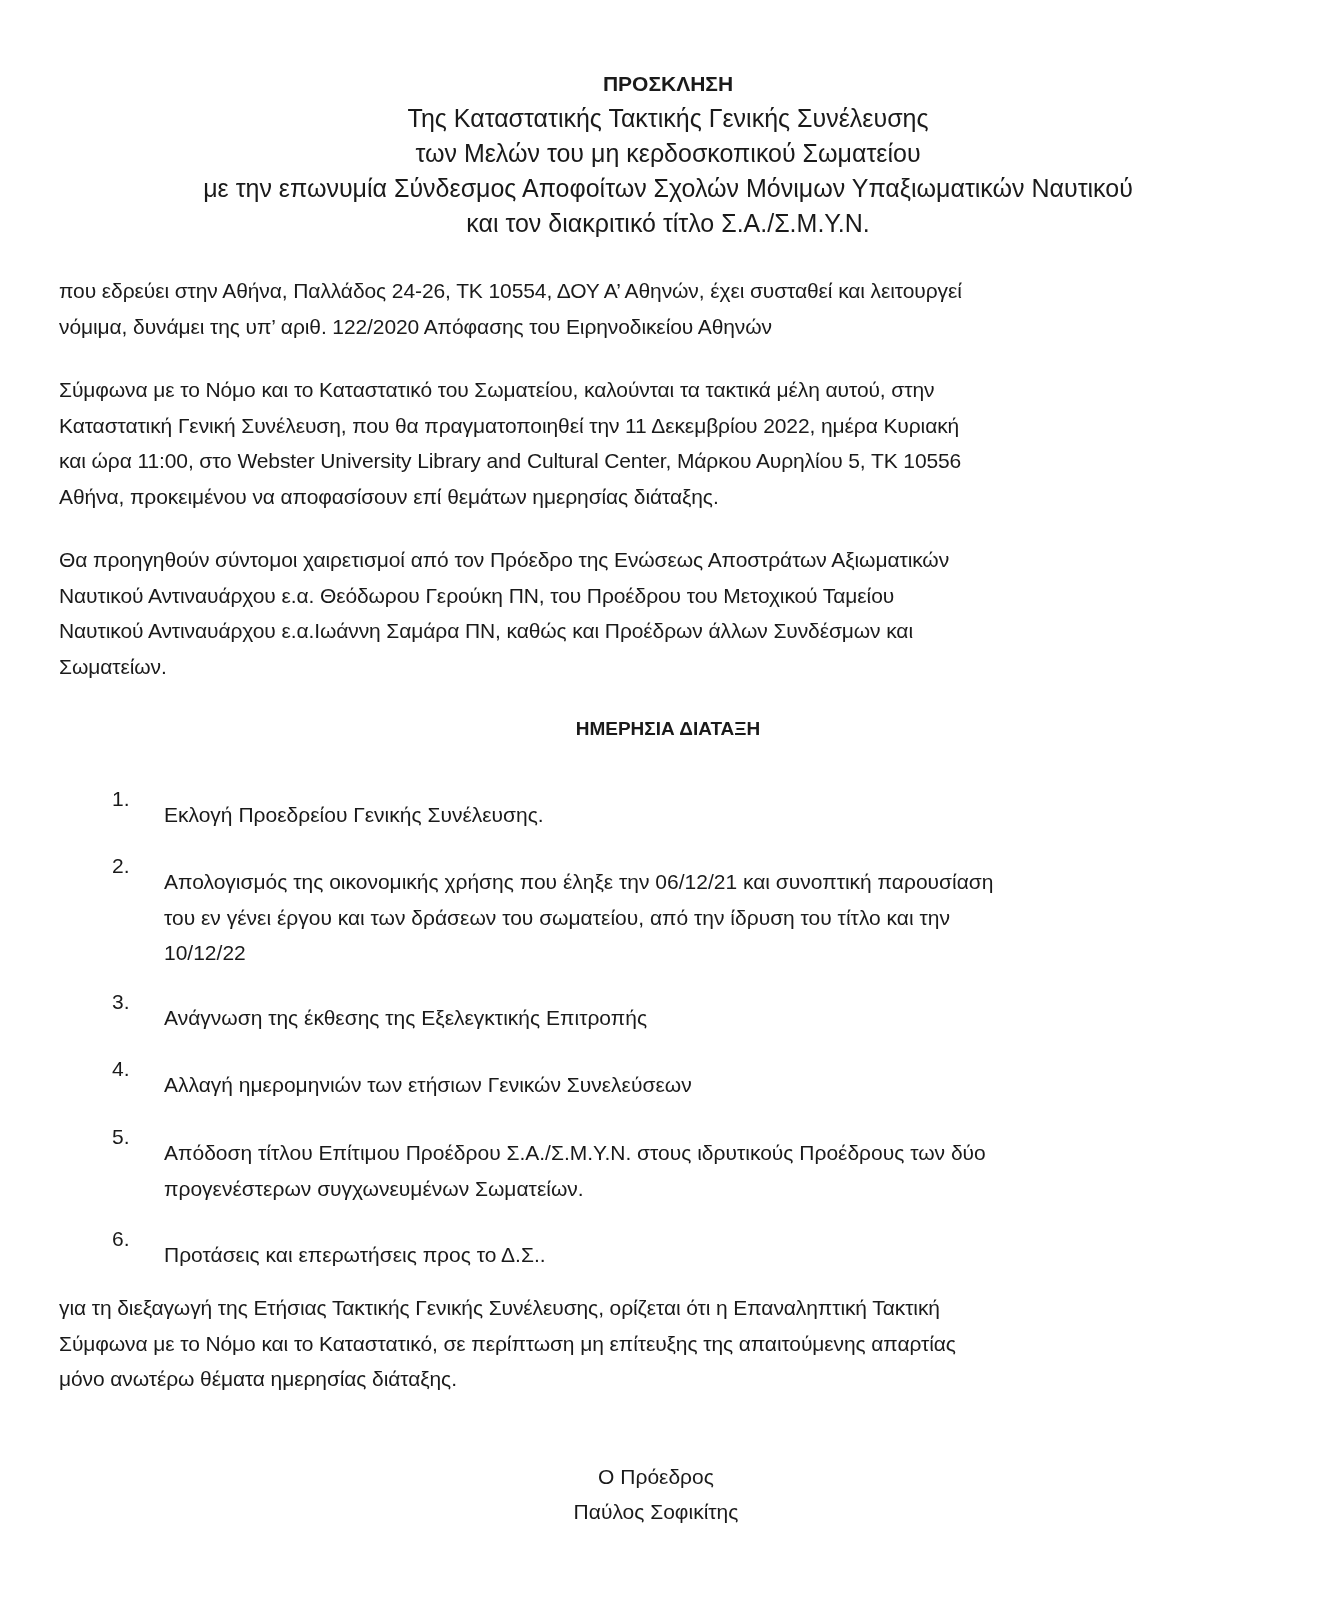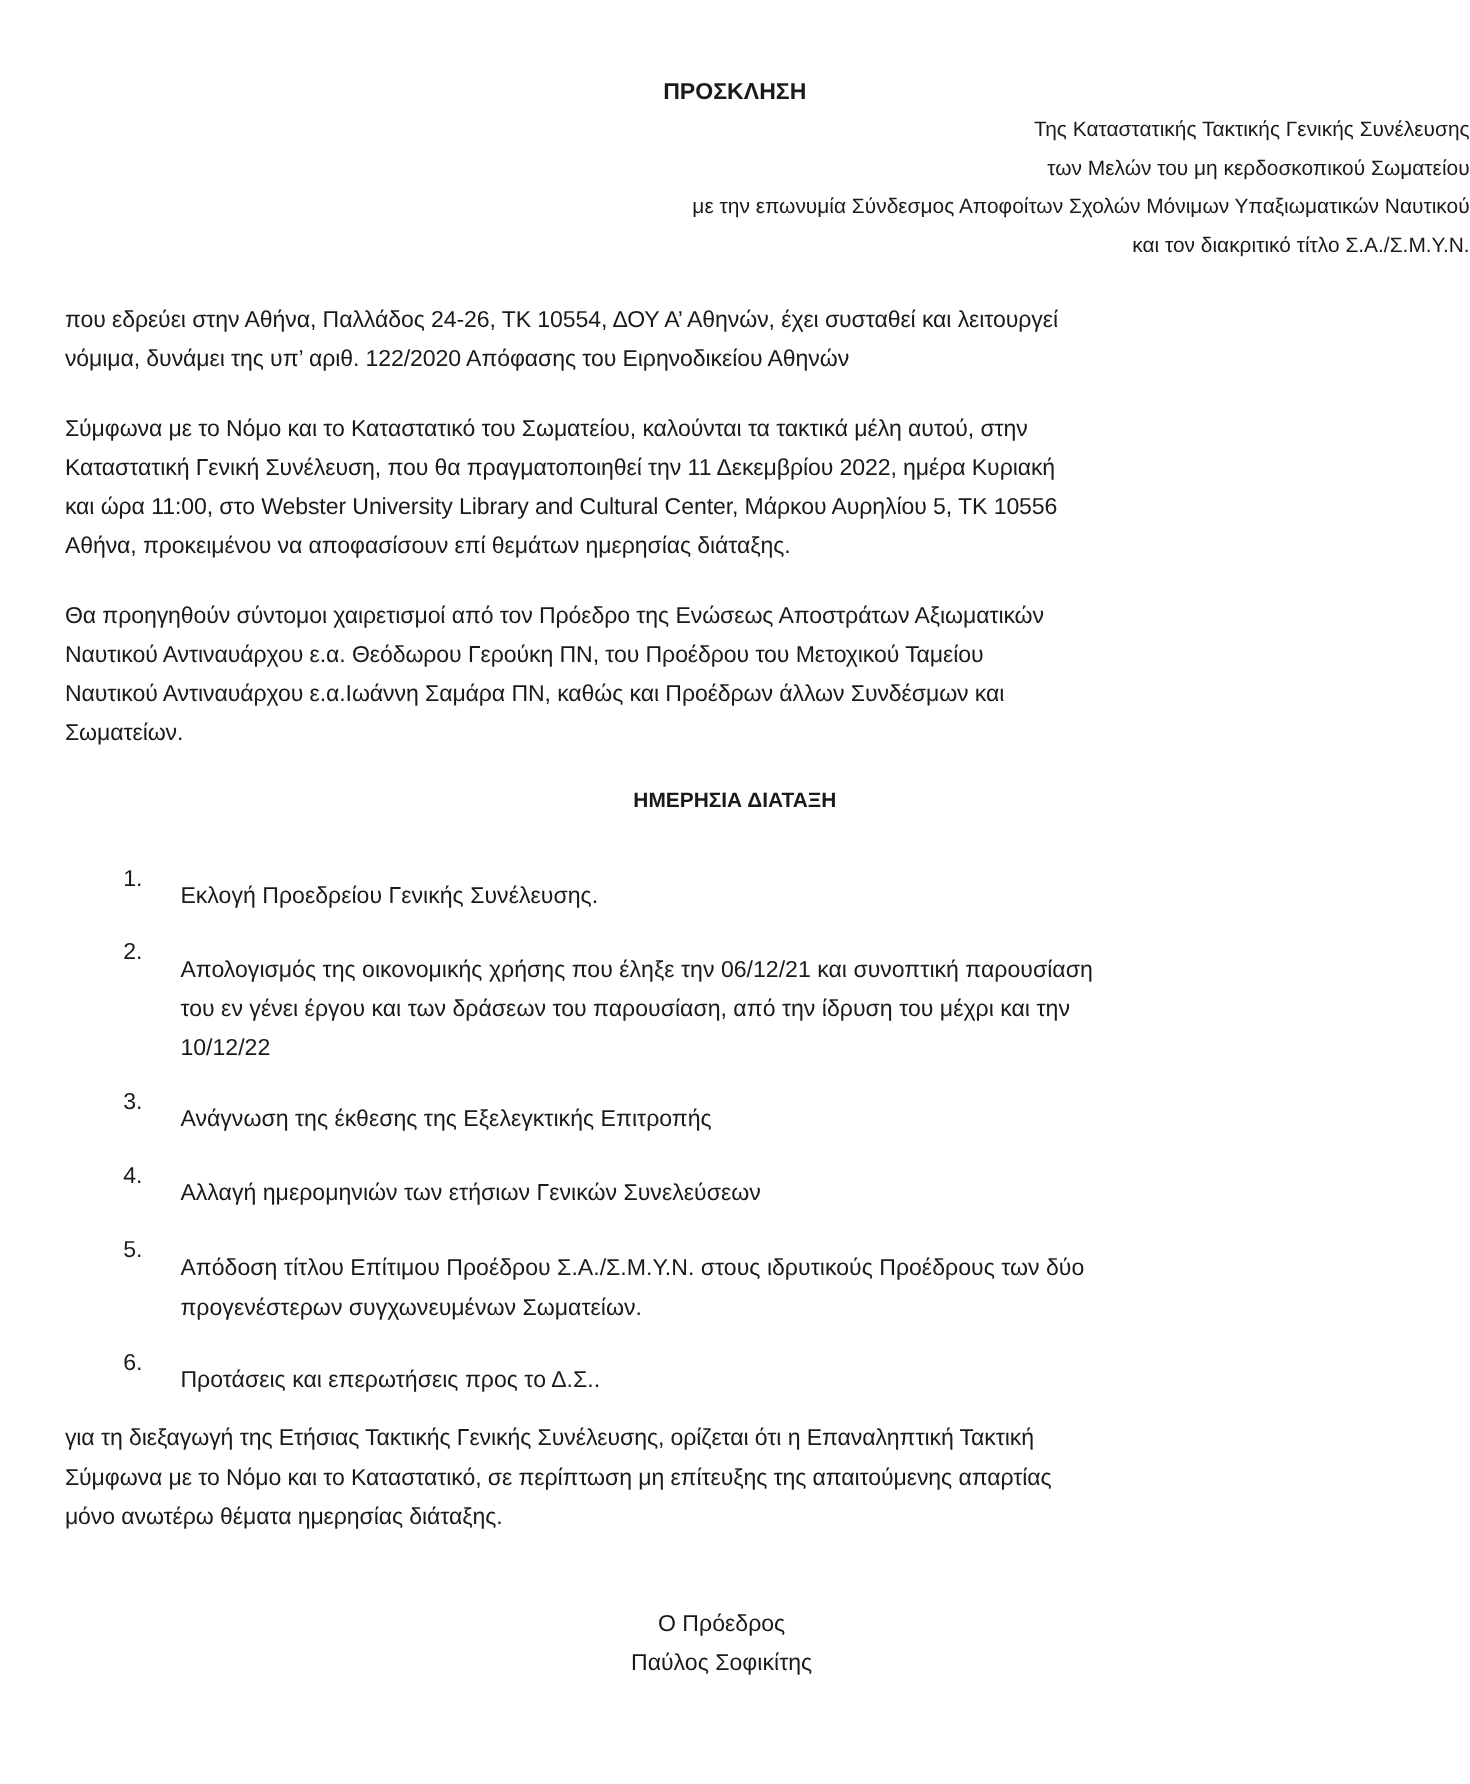--- a/index.html
+++ b/index.html
@@ -4,21 +4,21 @@
 <style>
   html, body { margin: 0; padding: 0; background: #ffffff; }
   body {
     width: 1336px; height: 1622px; position: relative; overflow: hidden;
     font-family: "Liberation Sans", "DejaVu Sans", sans-serif;
     color: #1a1a1a;
   }
   .page { position: absolute; left: 0; top: 0; width: 1336px; height: 1152px; }
   .center { position: absolute; left: 0; width: 1336px; text-align: center; }
   .title { font-weight: bold; font-size: 21px; }
-  .hline { font-size: 19px; line-height: 35px; text-align: right; }
+  .hline { font-size: 25px; line-height: 35px; }
   .para {
     position: absolute; left: 59px; width: 1220px;
     font-size: 21px; line-height: 35.5px; letter-spacing: -0.1px;
   }
   .para span { display: block; white-space: nowrap; }
   .agenda-title { font-weight: bold; font-size: 19px; }
   .item { position: absolute; left: 112px; width: 1150px; font-size: 21px; line-height: 35.5px; }
   .item .num { position: absolute; left: 0; top: 0; width: 40px; }
   .item .txt { position: absolute; left: 52px; top: 16px; }
   .item .txt span { display: block; white-space: nowrap; }
@@ -60,21 +60,21 @@
     <span class="num">1.</span>
     <div class="txt">
         <span>Εκλογή Προεδρείου Γενικής Συνέλευσης.</span>
       </div>
   </div>
 
   <div class="item" style="top:848px;">
     <span class="num">2.</span>
     <div class="txt">
       <span>Απολογισμός της οικονομικής χρήσης που έληξε την 06/12/21 και συνοπτική παρουσίαση</span>
-      <span>του εν γένει έργου και των δράσεων του παρουσίαση, από την ίδρυση του μέχρι και την</span>
+      <span>του εν γένει έργου και των δράσεων του σωματείου, από την ίδρυση του τίτλο και την</span>
       <span>10/12/22</span>
     </div>
   </div>
 
   <div class="item" style="top:984px;">
     <span class="num">3.</span>
     <div class="txt">
         <span>Ανάγνωση της έκθεσης της Εξελεγκτικής Επιτροπής</span>
       </div>
   </div>

